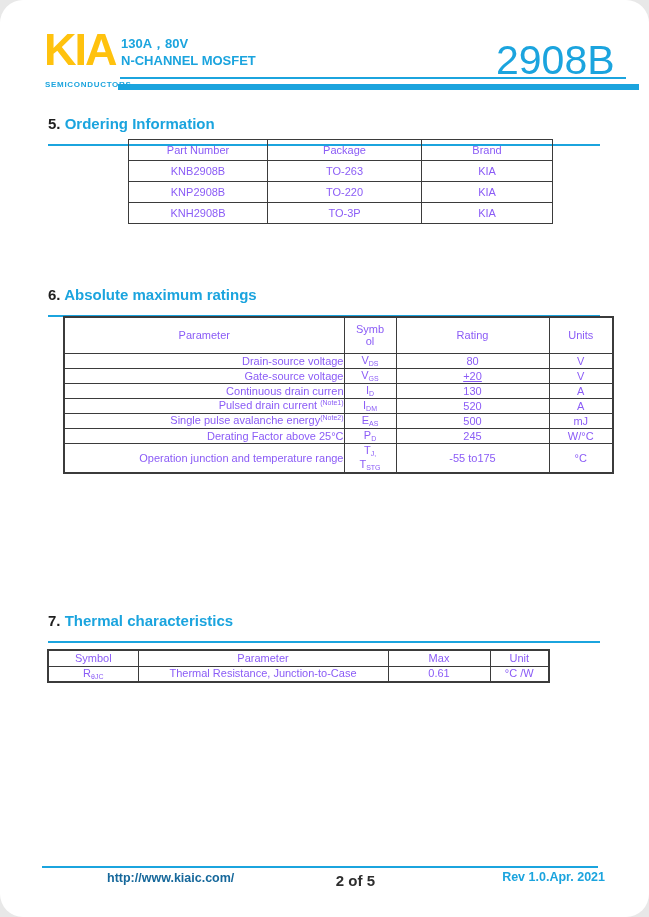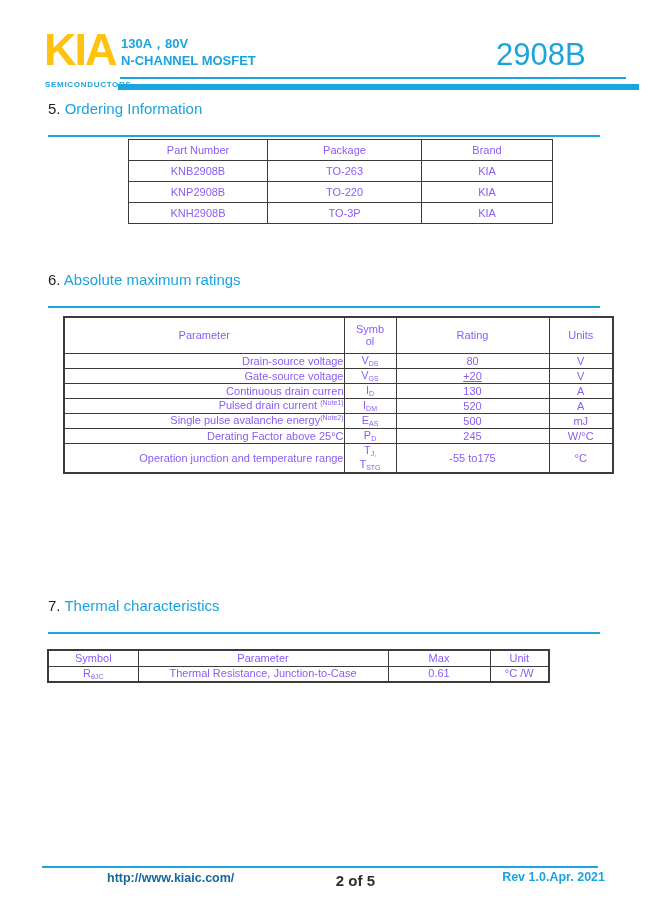--- a/index.html
+++ b/index.html
@@ -1,51 +1,52 @@
 <!DOCTYPE html>
 <html style="--accent-cyan: #1ba4de; --logo-yellow: #ffc20e; --footer-link: #16689b; --table-border: #3b3b3b; --text: #2e2e2e;"><head>
 <meta charset="utf-8">
 <style>
   * { margin:0; padding:0; box-sizing:border-box; }
   html,body { background:#e8e8e8; }
   body { font-family:"Liberation Sans", sans-serif; }
   .page {
     position:relative; width:649px; height:917px; background:#ffffff;
-    margin:0 auto; overflow:hidden; color:#2e2e2e;
+    margin:0 auto; overflow:hidden; color:#2e2e2e;border-radius:23px;
   }
 
   
   .logo-main {
     position:absolute; left:44px; top:26px;
     font-size:45px; font-weight:bold; letter-spacing:-2px; line-height:48px;
     color:var(--logo-yellow,#ffc20e);
   }
   .logo-sub {
     position:absolute; left:45px; top:80px;
     font-size:8px; font-weight:bold; letter-spacing:0.7px;
     color:var(--accent-cyan,#1ba4de);
   }
   .spec-block {
     position:absolute; left:121px; top:35px;
     font-size:13px; font-weight:bold; line-height:17px;
     color:var(--accent-cyan,#1ba4de);
   }
   .part-number {
     position:absolute; left:496px; top:37px;
-    font-size:31px; font-weight:normal; letter-spacing:0px;
+    font-size:41px; font-weight:normal; letter-spacing:0px;
     color:var(--accent-cyan,#1ba4de);
   }
   .hdr-line-thin  { position:absolute; left:120px; top:77px; width:506px; height:2px; background:var(--accent-cyan,#1ba4de); }
   .hdr-line-thick { position:absolute; left:118px; top:84px; width:521px; height:6px; background:var(--accent-cyan,#1ba4de); }
 
   
   .sec-heading {
     position:absolute; left:48px; width:552px;
-    font-size:15px; font-weight:normal; padding-bottom:18px;
+    font-size:15px; font-weight:bold; padding-bottom:12px;
     border-bottom:2px solid var(--accent-cyan,#1ba4de);
+    margin-top:15px;
   }
   .sec-heading .sec-num { color:#1f1f1f; }
   .sec-heading .sec-title { color:var(--accent-cyan,#1ba4de); }
   #sec-ordering { top:100px; }
   #sec-ratings  { top:271px; }
   #sec-thermal  { top:597px; }
 
   
   table { border-collapse:collapse; table-layout:fixed; color:#8b5cf6; }
   th, td { border:1px solid #3b3b3b; font-weight:normal; text-align:center; font-size:11px; overflow:hidden; }

